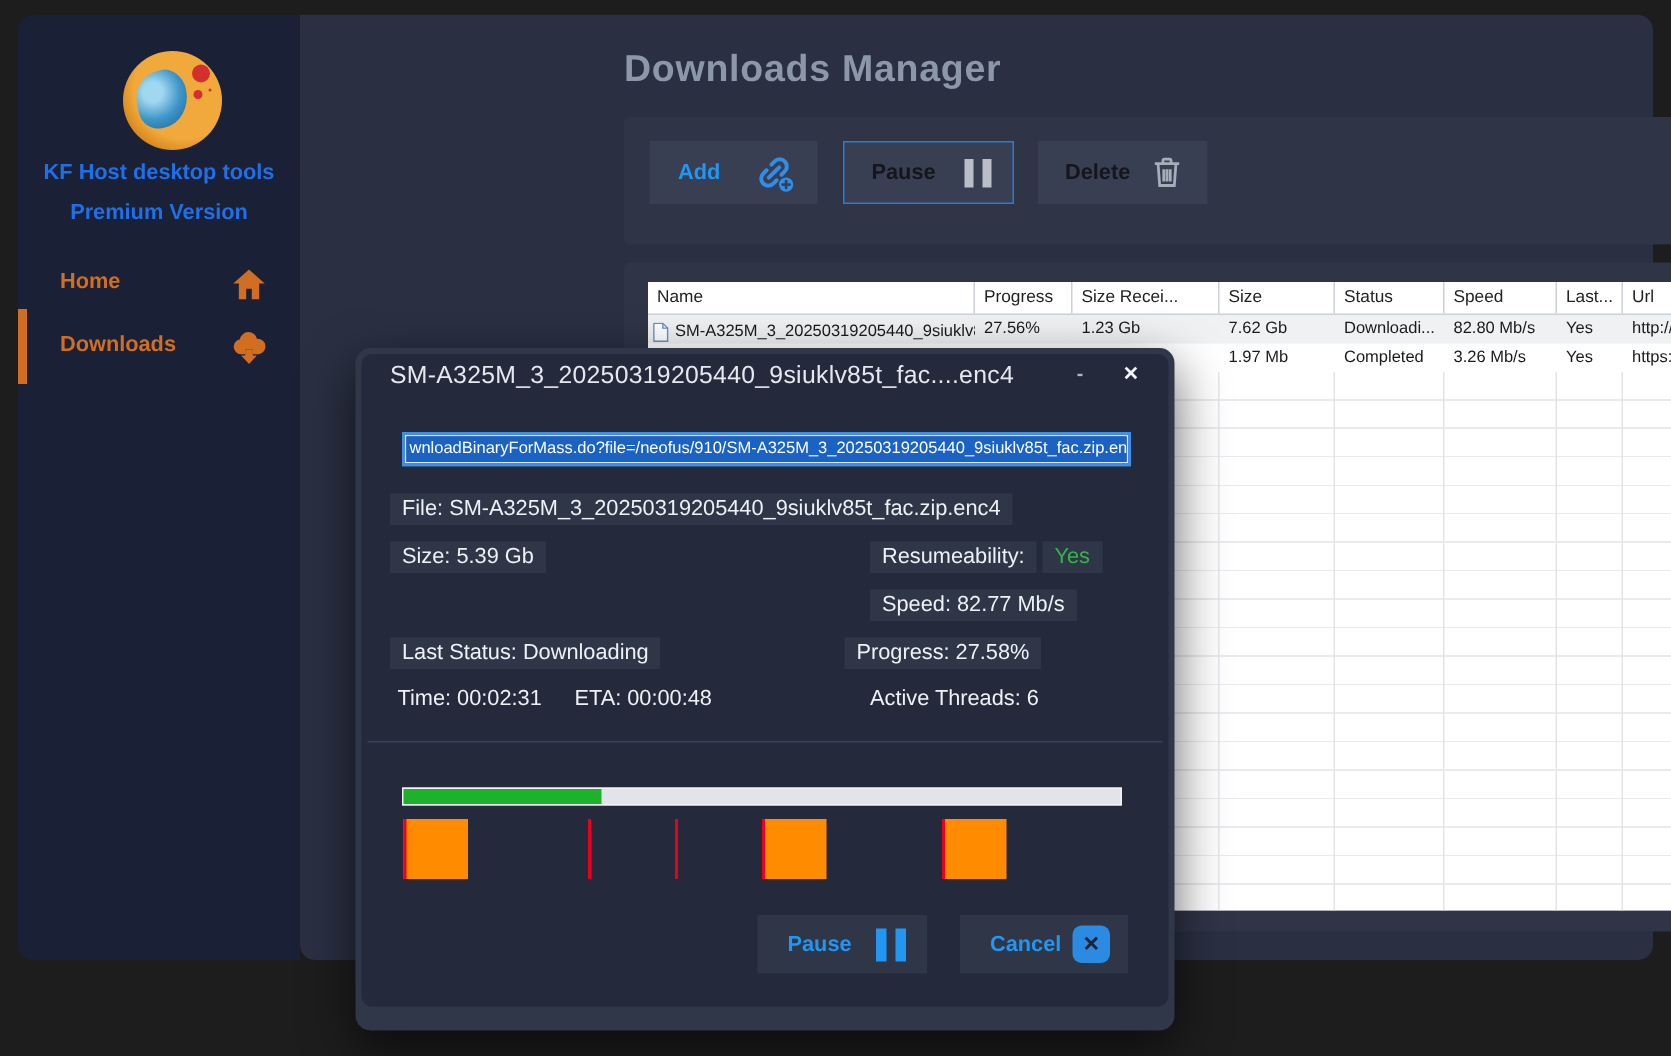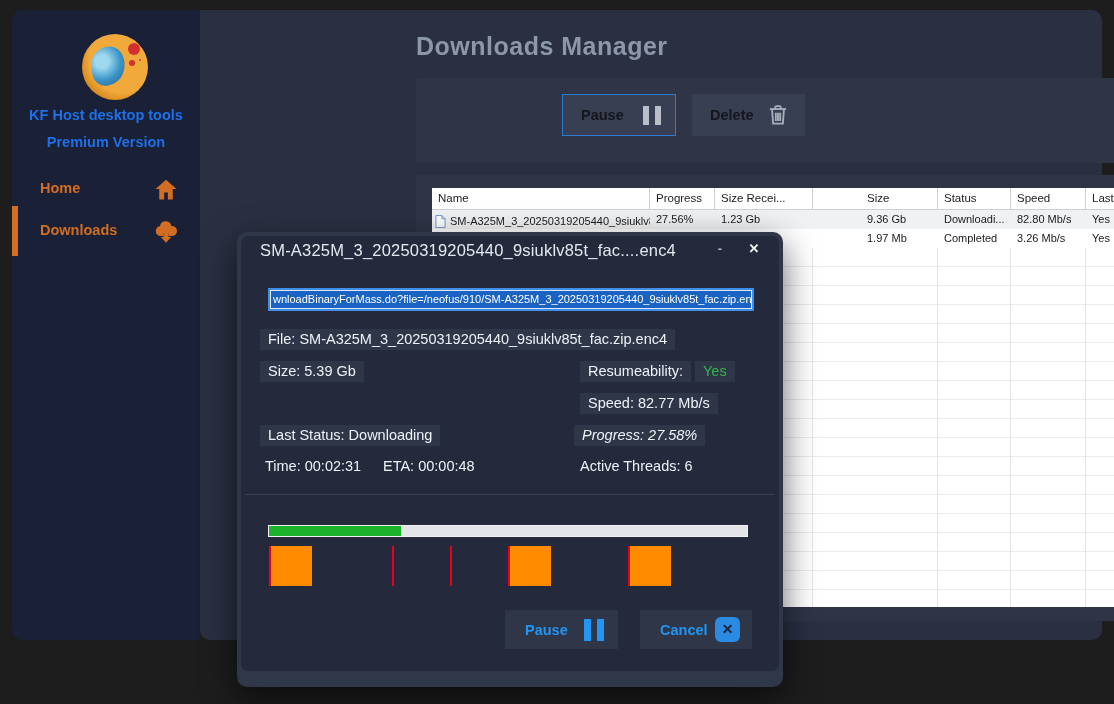--- a/index.html
+++ b/index.html
@@ -53,21 +53,21 @@
             background:repeating-linear-gradient(to bottom,#fff 0 18px,#e9ebee 18px 19px); }
   .col-overlay { position:absolute; inset:0; display:flex; pointer-events:none; }
   .col-overlay i { display:block; height:100%; border-right:1px solid #e3e5e9; }
   .thead { position:absolute; left:0; top:0; width:100%; height:22px; display:flex; background:#fff;
            border-bottom:1px solid #ccd1d7; }
   .thead div { padding:4px 0 0 6px; border-right:1px solid #ccd1d7; font-size:11.5px; color:#222;
            white-space:nowrap; overflow:hidden; cursor:pointer; }
   .trow { position:absolute; left:0; width:100%; height:19px; display:flex; cursor:pointer; }
   .trow div { padding:3px 0 0 6px; white-space:nowrap; overflow:hidden; }
   .row-0 { top:22px; background:#eff1f3; } .row-1 { top:41px; background:#fff; }
-  .c0{width:218px;} .c1{width:65px;} .c2{width:98px;} .c3{width:77px;margin-left:48px;} .c4{width:73px;}
+  .c0{width:218px;} .c1{width:65px;} .c2{width:98px;} .c3{width:77px;} .c4{width:73px;}
   .c5{width:75px;} .c6{width:44px;} .c7{width:128px;}
   .name-cell { display:flex; align-items:center; gap:4px; padding-left:3px !important; }
   .file-ic { flex:0 0 auto; width:11px; height:13px; }
 
   
   .modal { position:absolute; left:237px; top:232px; width:546px; height:455px;
            background:#303749; border-radius:10px; box-shadow:0 12px 34px rgba(0,0,0,.6); }
   .modal-inner { position:absolute; left:4px; right:4px; top:4px; bottom:16px;
            background:#242a3b; border-radius:7px; }
   .m-title { position:absolute; left:23px; top:9px; color:#e4e8ef; font-size:16.5px; letter-spacing:.2px; }
@@ -128,20 +128,32 @@
           <path d="M9.8 12.9h4.4v3.4h2.3L12 21.2 7.5 16.3h2.3z" fill="currentColor"></path>
         </svg>
       </span>
     </div>
   </aside>
 
   <main class="window">
     <div class="page-title">Downloads Manager</div>
 
     <section class="panel toolbar-panel"></section>
+    <div class="tbtn btn-add">
+      <span class="lbl">Add</span>
+      <span class="ticon">
+        <svg viewBox="0 0 26 26" width="30" height="30" fill="none" stroke="#2f8fe8" stroke-width="2.3" stroke-linecap="round">
+          <path d="M10 16l6-6"></path>
+          <path d="M11.5 8.5l1.9-1.9a4.1 4.1 0 0 1 5.8 5.8l-1.9 1.9"></path>
+          <path d="M14.5 17.5l-1.9 1.9a4.1 4.1 0 0 1-5.8-5.8l1.9-1.9"></path>
+          <circle cx="20" cy="20" r="4.1" fill="#2f8fe8" stroke="none"></circle>
+          <path d="M20 18v4M18 20h4" stroke="#383f53" stroke-width="1.6"></path>
+        </svg>
+      </span>
+    </div>
     <div class="tbtn btn-pause">
       <span class="lbl">Pause</span>
       <span class="ticon pause-bars">
           <i></i>
           <i></i>
         </span>
     </div>
     <div class="tbtn btn-delete">
       <span class="lbl">Delete</span>
       <span class="ticon">
@@ -184,21 +196,21 @@
           <span class="file-ic">
             <svg viewBox="0 0 12 14" width="11" height="13">
                 <path d="M1 .5h6.5L11 4v9.5H1z" fill="#fdfeff" stroke="#6b8fc4"></path>
                 <path d="M7.5.5V4H11" fill="none" stroke="#6b8fc4"></path>
               </svg>
           </span>
           <span>SM-A325M_3_20250319205440_9siuklv8...</span>
         </div>
         <div class="c1">27.56%</div>
         <div class="c2">1.23 Gb</div>
-        <div class="c3">9.36 Gb</div>
+        <div class="c3">7.62 Gb</div>
         <div class="c4">Downloadi...</div>
         <div class="c5">82.80 Mb/s</div>
         <div class="c6">Yes</div>
         <div class="c7">http://cloud-neofussvr...</div>
 
       </div>
 
       <div class="trow row-1">
         <div class="c0 name-cell">
           <span class="file-ic">
@@ -231,21 +243,21 @@
     <div class="url-box">
       <div class="url-text">wnloadBinaryForMass.do?file=/neofus/910/SM-A325M_3_20250319205440_9siuklv85t_fac.zip.enc4</div>
     </div>
 
     <div class="chip" style="left:23px; top:97px;">File: SM-A325M_3_20250319205440_9siuklv85t_fac.zip.enc4</div>
     <div class="chip" style="left:23px; top:129px;">Size: 5.39 Gb</div>
     <div class="chip" style="left:343px; top:129px;">Resumeability:</div>
     <div class="chip green" style="left:458px; top:129px;">Yes</div>
     <div class="chip" style="left:343px; top:161px;">Speed: 82.77 Mb/s</div>
     <div class="chip" style="left:23px; top:193px;">Last Status: Downloading</div>
-    <div class="chip" style="left:337px; top:193px;font-style:italic;">Progress: 27.58%</div>
+    <div class="chip" style="left:326px; top:193px;">Progress: 27.58%</div>
     <div class="chip plain" style="left:20px; top:224px;">Time: 00:02:31</div>
     <div class="chip plain" style="left:138px; top:224px;">ETA: 00:00:48</div>
     <div class="chip plain" style="left:335px; top:224px;">Active Threads: 6</div>
 
     <div class="divider"></div>
 
     <div class="pbar">
       <div class="pfill" style="width: 27.58%;"></div>
     </div>
     <div class="chunk-map">

